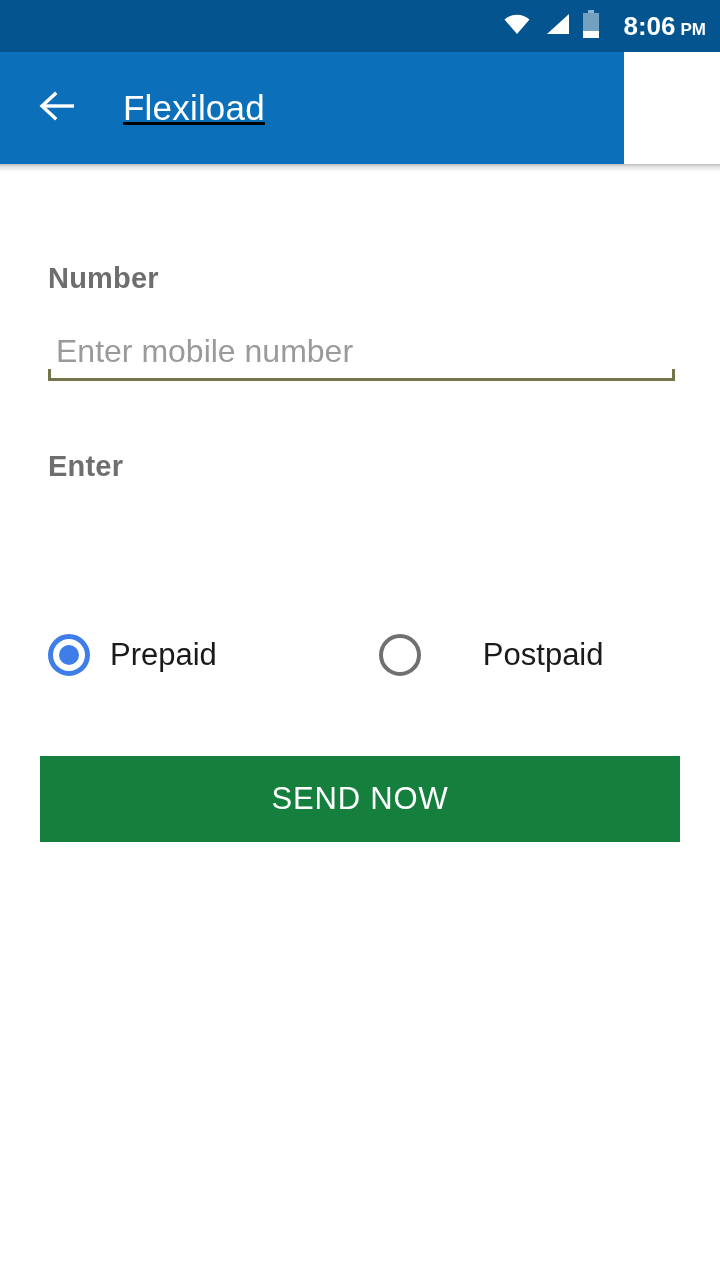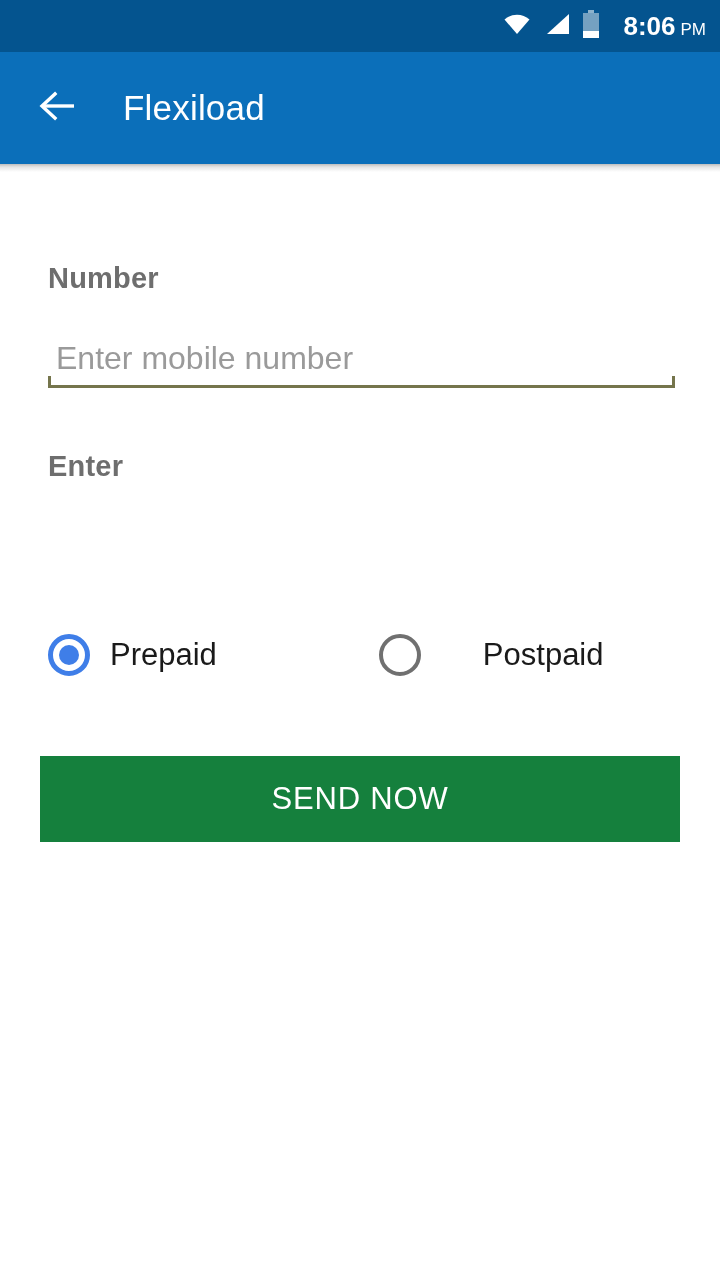--- a/index.html
+++ b/index.html
@@ -44,33 +44,34 @@
     font-size: 26px;
     font-weight: bold;
     letter-spacing: 0px;
     margin-left: 12px;
     line-height: 1;
     display: flex;
     align-items: baseline;
   }
   .status-time .ampm {
     font-size: 17px;
-    font-weight: normal;
+    font-weight: bold;
     margin-left: 5px;
   }
 
   
   .app-bar {
     position: absolute;
     top: 52px; left: 0;
-    width: 720px;
+    width: 624px;
     height: 112px;
     background: #0b6fba;
     display: flex;
     align-items: center;
+    text-decoration: underline;
   }
   .back-btn {
     width: 72px;
     height: 112px;
     display: flex;
     align-items: center;
     justify-content: center;
     margin-left: 22px;
     cursor: pointer;
   }
@@ -111,21 +112,21 @@
   }
   .label-number { top: 90px; }
   .label-amount { top: 278px; }
 
   .field {
     position: absolute;
     left: 48px;
     width: 627px;
     height: 56px;
   }
-  .field-number { top: 160px; }
+  .field-number { top: 153px; }
   .field-amount { top: 344px; }
 
   .field input {
     width: 100%;
     height: 100%;
     border: none;
     outline: none;
     background: transparent;
     font-family: "Liberation Sans", sans-serif;
     font-size: 32px;

